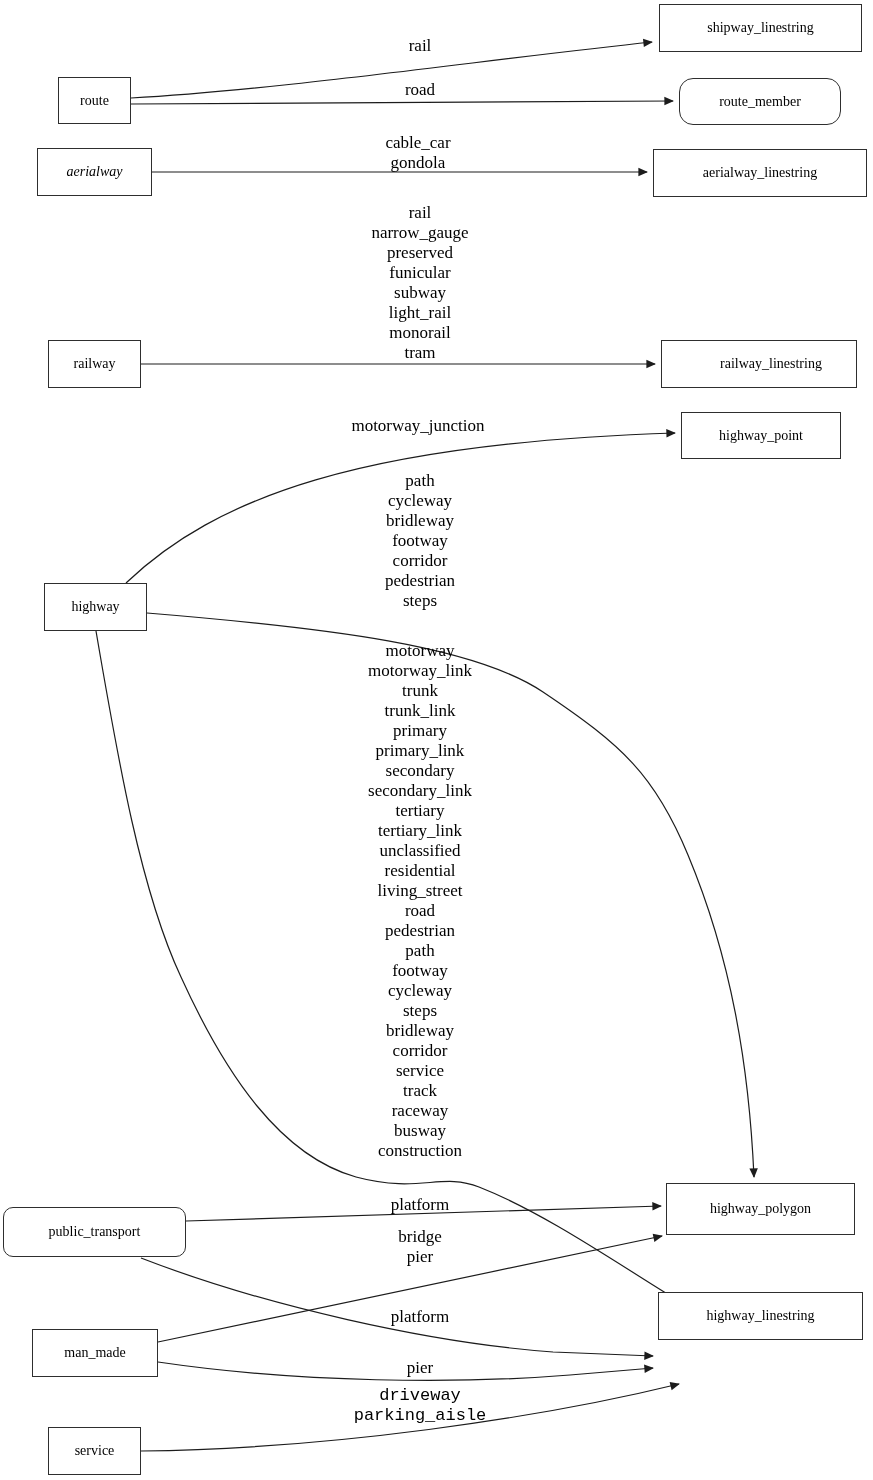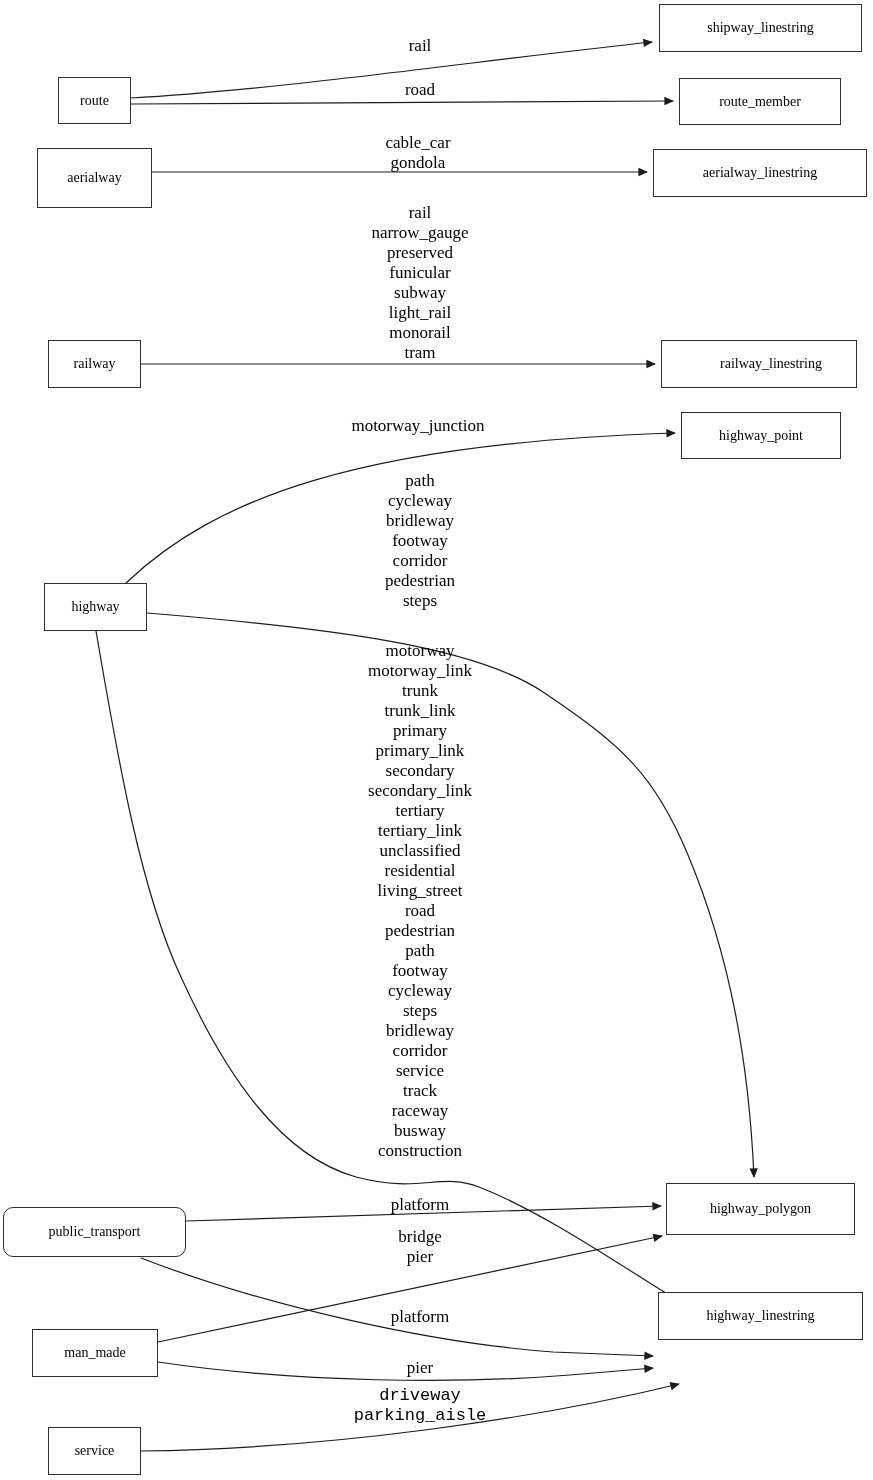--- a/index.html
+++ b/index.html
@@ -80,35 +80,35 @@
 
     <path class="edge" d="M 158,1342 L 662,1236" marker-end="url(#arrow)"></path>
 
     <path class="edge" d="M 158,1362 C 300,1383 460,1384 570,1375 L 653,1368" marker-end="url(#arrow)"></path>
 
     <path class="edge" d="M 141,1451 C 330,1449 540,1418 679,1384" marker-end="url(#arrow)"></path>
   </svg>
 
   <div class="node" style="left:58px; top:77px; width:73px; height:47px;">route</div>
 
-  <div class="node" style="left:37px; top:148px; width:115px; height:60px;">aerialway</div>
+  <div class="node" style="left:37px; top:148px; width:115px; height:48px;font-style:italic;">aerialway</div>
 
   <div class="node" style="left:48px; top:340px; width:93px; height:48px;">railway</div>
 
   <div class="node" style="left:44px; top:583px; width:103px; height:48px;">highway</div>
 
   <div class="node" style="left:3px; top:1207px; width:183px; height:50px;border-radius:10px;">public_transport</div>
 
   <div class="node" style="left:32px; top:1329px; width:126px; height:48px;">man_made</div>
 
   <div class="node" style="left:48px; top:1427px; width:93px; height:48px;">service</div>
 
   <div class="node" style="left:659px; top:4px; width:203px; height:48px;">shipway_linestring</div>
 
-  <div class="node" style="left:679px; top:78px; width:162px; height:47px;">route_member</div>
+  <div class="node" style="left:679px; top:78px; width:162px; height:47px;border-radius:14px;">route_member</div>
 
   <div class="node" style="left:653px; top:149px; width:214px; height:48px;">aerialway_linestring</div>
 
   <div class="node" style="left:661px; top:340px; width:196px; height:48px;padding-left:24px;">railway_linestring</div>
 
   <div class="node" style="left:681px; top:412px; width:160px; height:47px;">highway_point</div>
 
   <div class="node" style="left:666px; top:1183px; width:189px; height:52px;text-align:right;">highway_polygon</div>
 
   <div class="node" style="left:658px; top:1292px; width:205px; height:48px;">highway_linestring</div>

